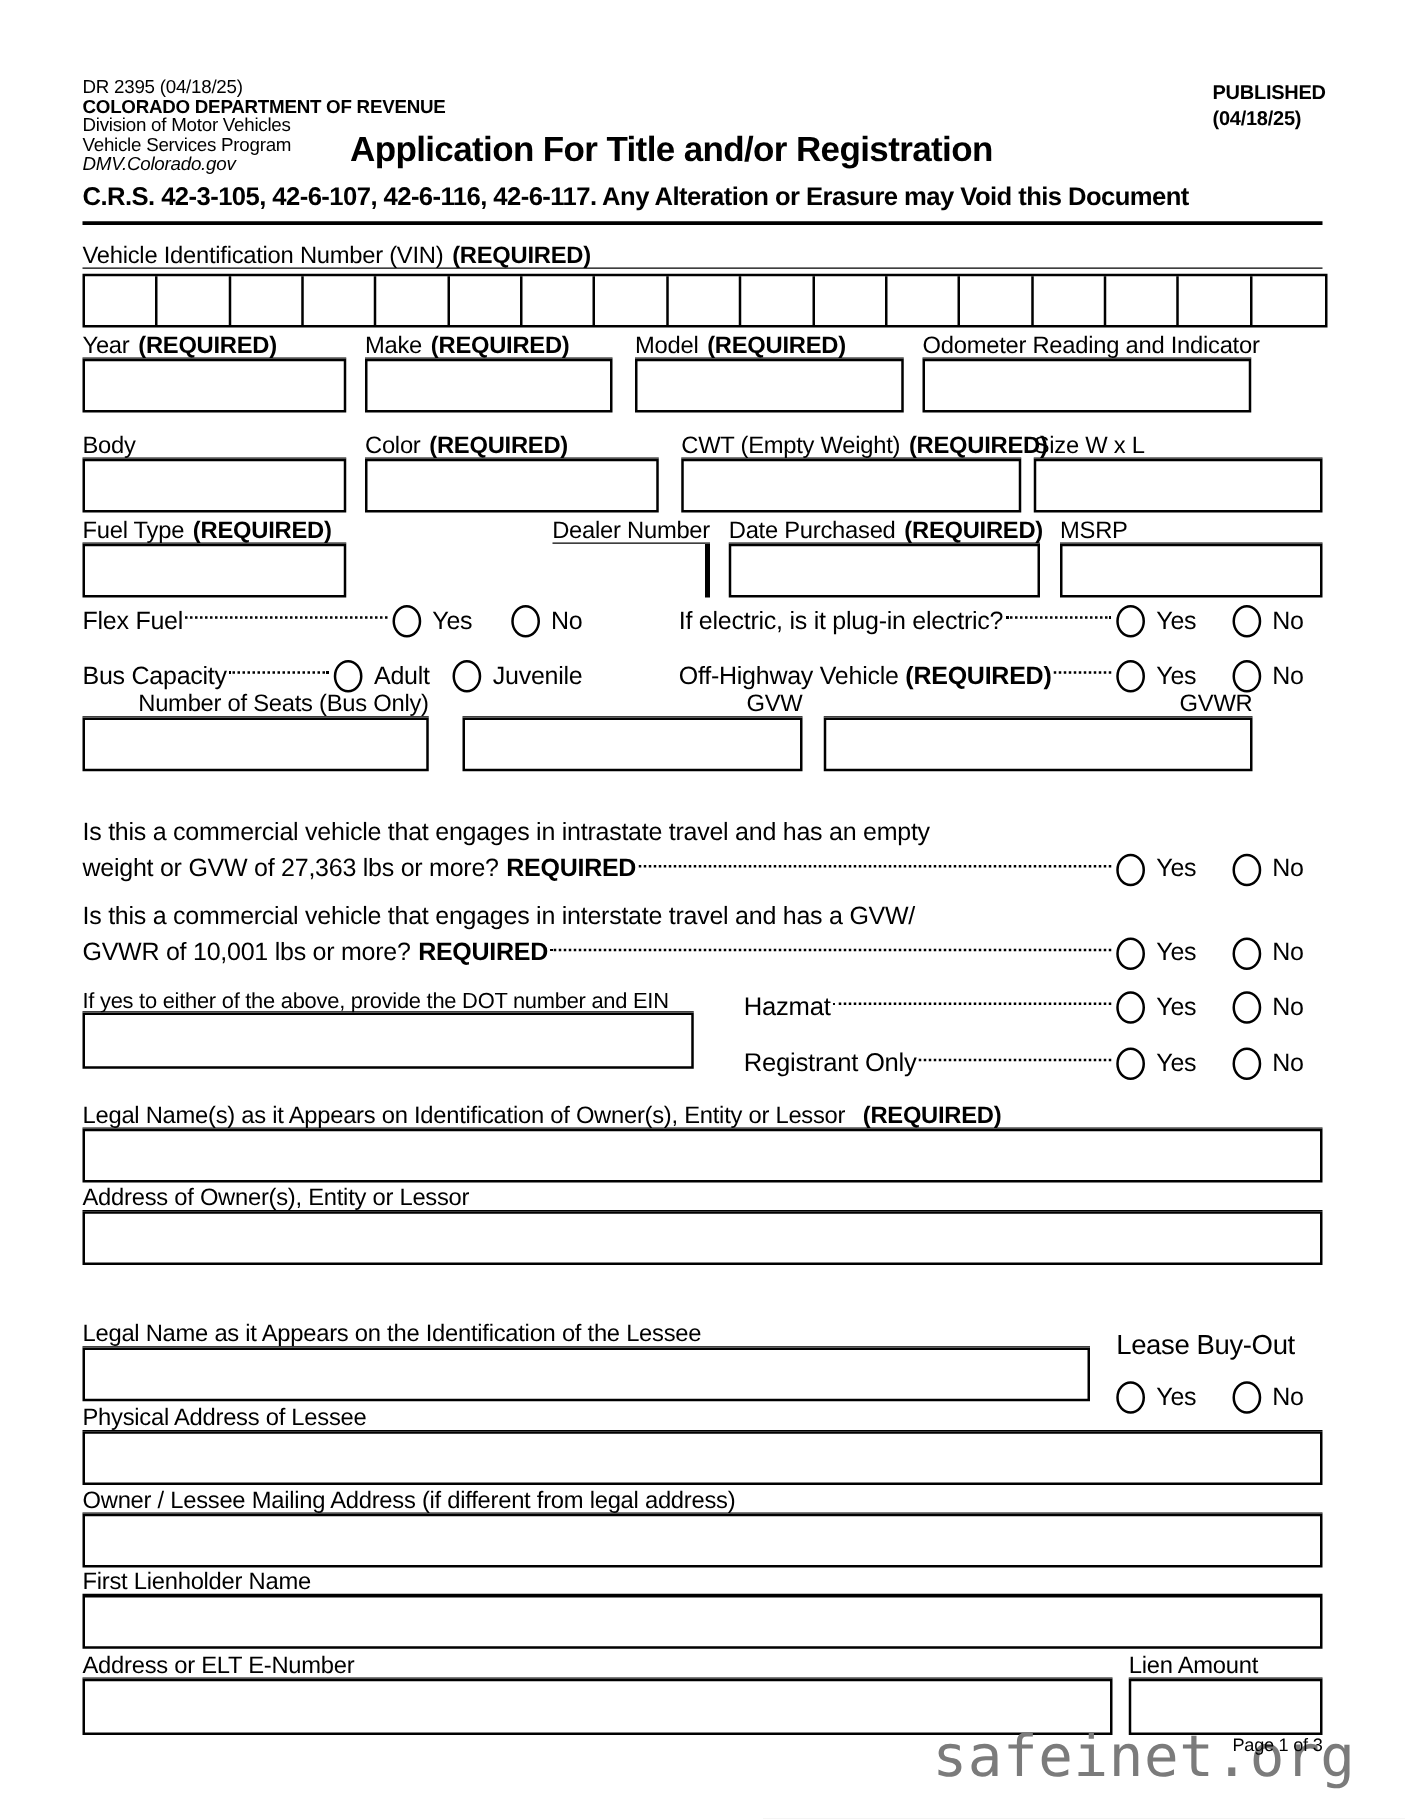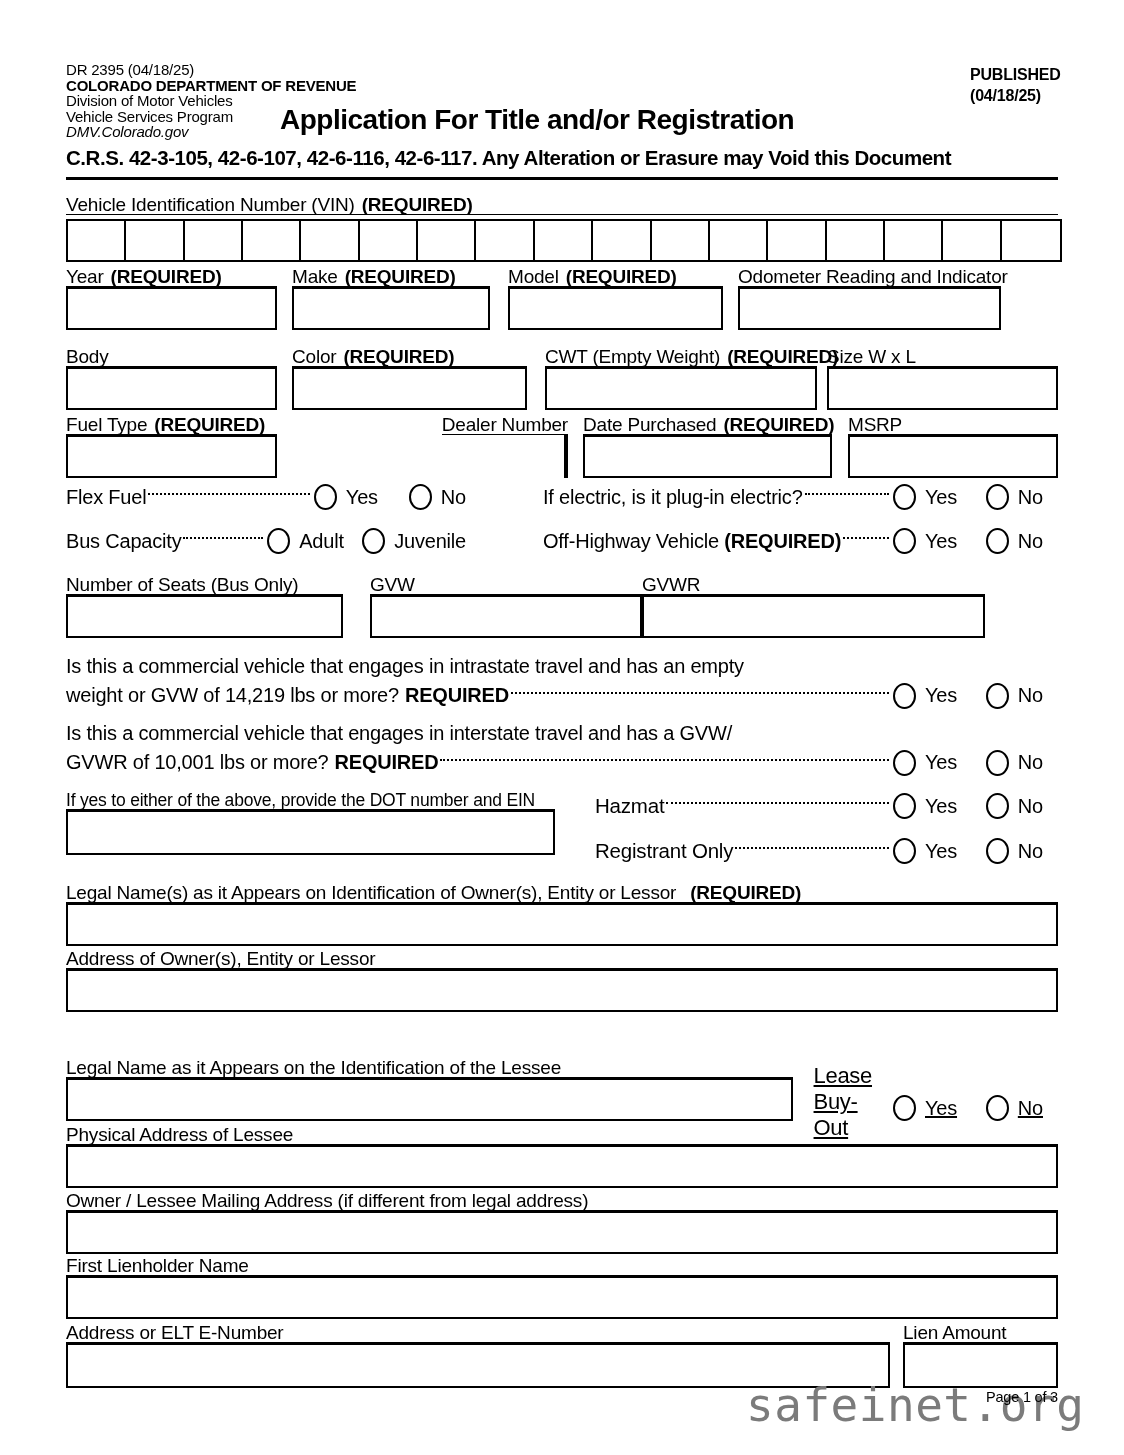--- a/index.html
+++ b/index.html
@@ -203,39 +203,39 @@
             <span>Yes</span>
           </span>
         <span class="pair">
             <span class="radio"></span>
             <span>No</span>
           </span>
       </span>
     </div>
   </div>
 
-  <div class="abs cols" style="top:576px;">
+  <div class="abs cols" style="top:555px;text-align:right;">
     <div class="col" style="width:277px;">
       <div class="flabel"><span>Number of Seats (Bus Only)</span></div>
       <div class="fbox"></div>
     </div>
     <div class="col" style="width:272px; margin-left:27px;">
       <div class="flabel"><span>GVW</span></div>
       <div class="fbox"></div>
     </div>
-    <div class="col" style="width:343px; ">
+    <div class="col" style="width:343px; margin-left:17px;">
       <div class="flabel"><span>GVWR</span></div>
       <div class="fbox"></div>
     </div>
   </div>
 
   <div class="abs q" style="top:652px;">
     <div>Is this a commercial vehicle that engages in intrastate travel and has an empty</div>
     <div class="l2">
-      <span>weight or GVW of 14,219 lbs or more?</span>
+      <span>weight or GVW of 27,363 lbs or more?</span>
       <b>REQUIRED</b>
       <span class="dots"></span>
       <span class="yn">
         <span class="pair">
             <span class="radio"></span>
             <span>Yes</span>
           </span>
         <span class="pair">
             <span class="radio"></span>
             <span>No</span>
@@ -308,21 +308,21 @@
   <div class="abs" style="top:950px;">
     <div class="flabel"><span>Address of Owner(s), Entity or Lessor</span></div>
     <div class="fbox"></div>
   </div>
 
   <div class="abs cols" style="top:1059px;">
     <div class="col" style="width:806px;">
       <div class="flabel"><span>Legal Name as it Appears on the Identification of the Lessee</span></div>
       <div class="fbox"></div>
     </div>
-    <div style="flex:1; display:flex; flex-direction:row;text-decoration:underline;">
+    <div style="flex:1; display:flex; flex-direction:column;">
       <div class="lease-title" style="margin-left:21px; margin-top:4px;">Lease Buy-Out</div>
       <div class="rrow" style="margin-top:16px;">
         <span class="yn" style="margin-left:21px;">
           <span class="pair">
               <span class="radio"></span>
               <span>Yes</span>
             </span>
           <span class="pair">
               <span class="radio"></span>
               <span>No</span>

